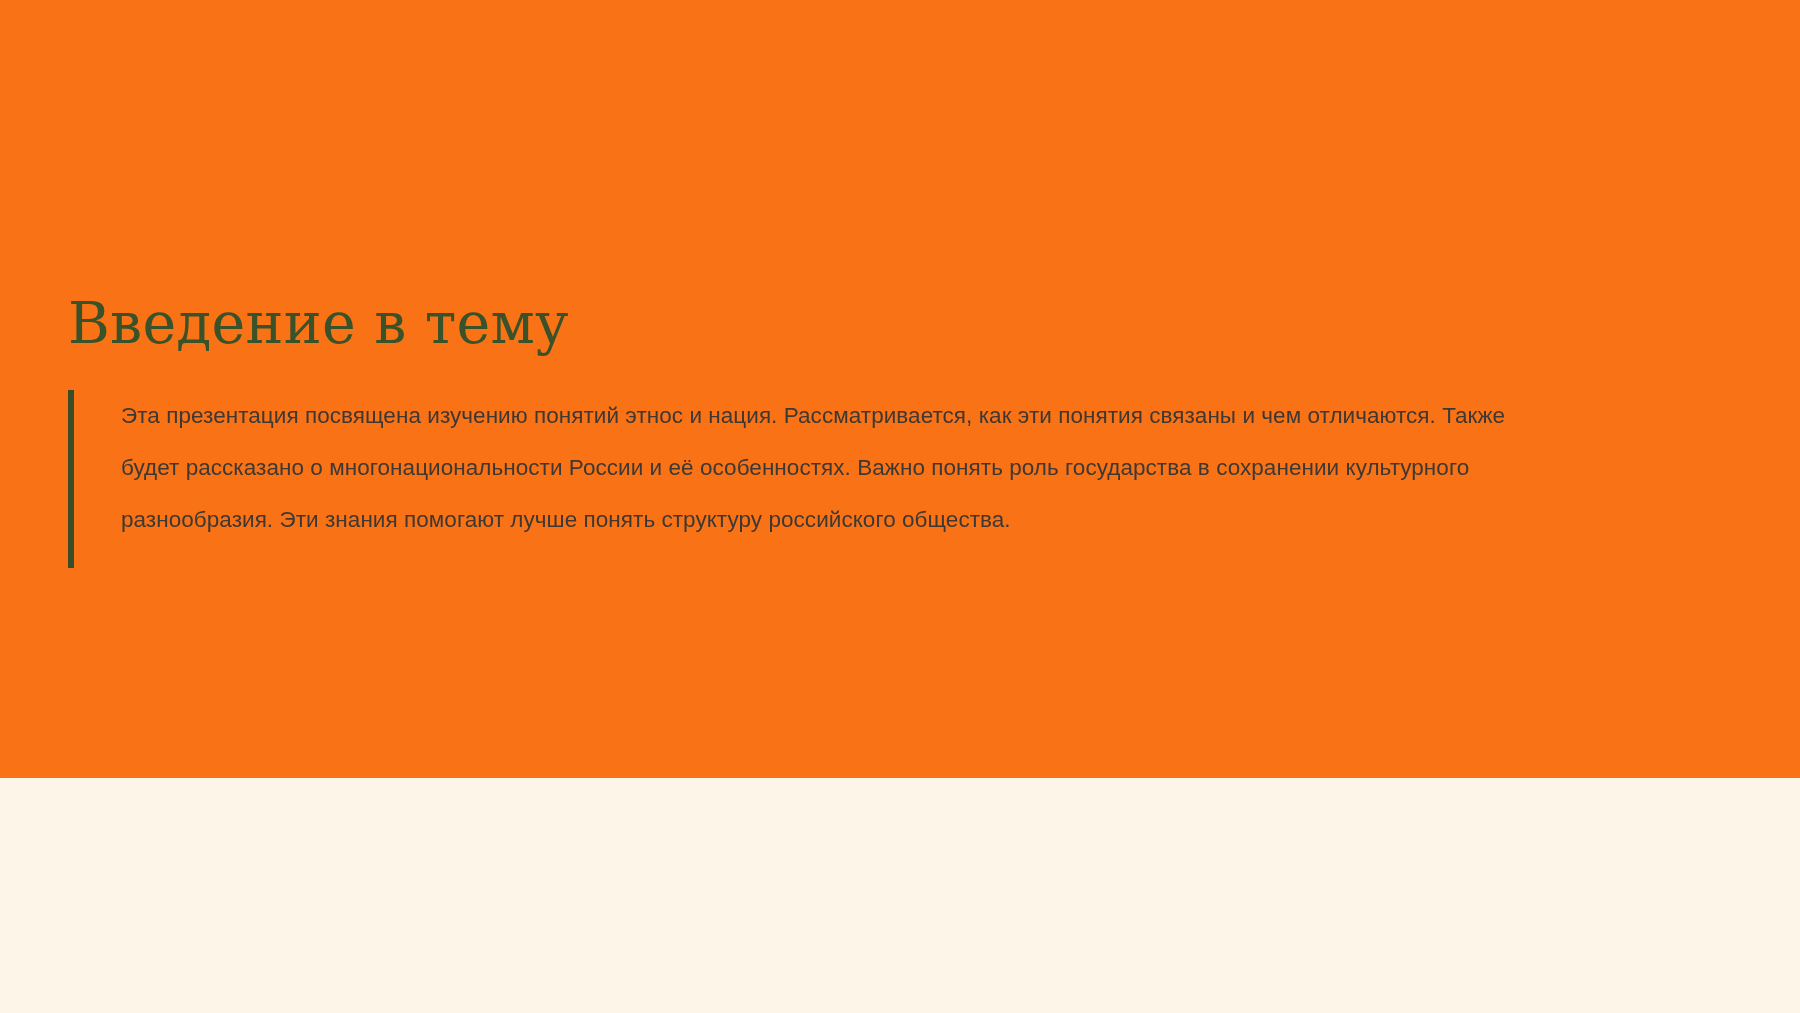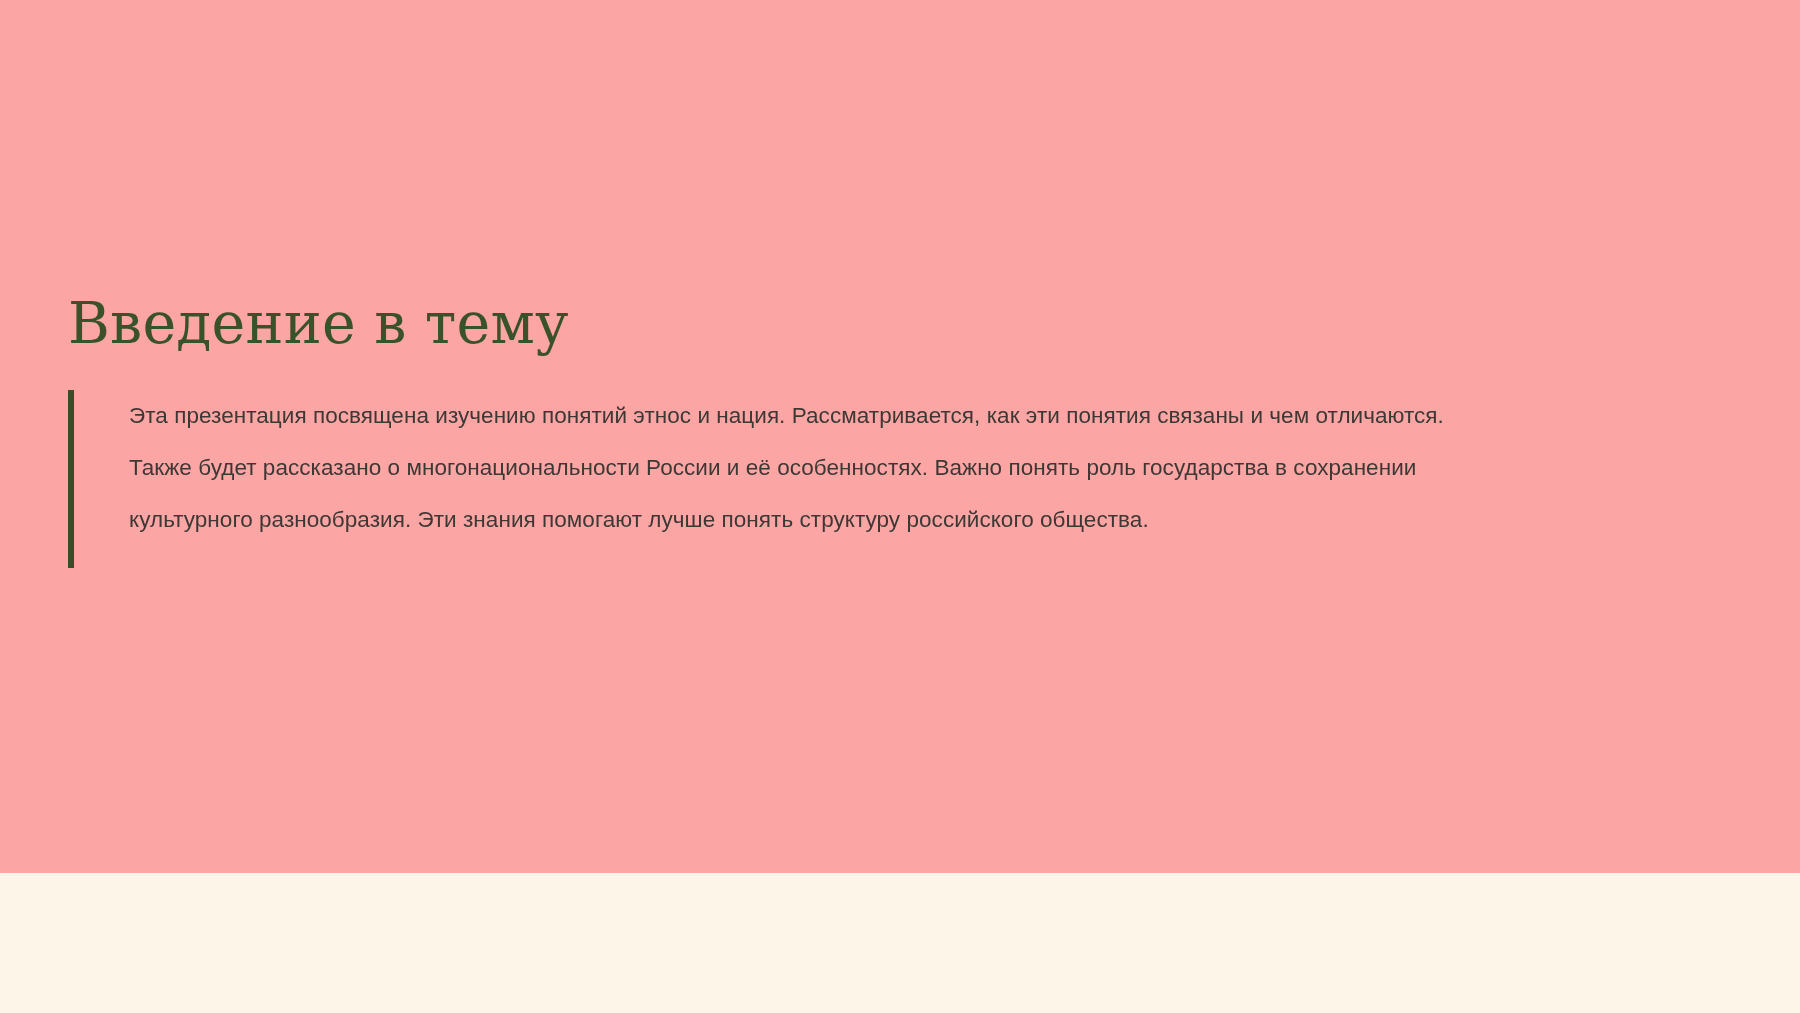--- a/index.html
+++ b/index.html
@@ -11,22 +11,22 @@
     width: 1800px;
     height: 1013px;
     background: #fdf5e8;
     font-family: "Liberation Sans", "DejaVu Sans", sans-serif;
     overflow: hidden;
   }
 
   .slide {
     position: relative;
     width: 1800px;
-    height: 873px;
-    background: #fca5a5;
+    height: 778px;
+    background: #f97316;
     box-sizing: border-box;
   }
 
   .slide-content {
     position: absolute;
     left: 68px;
     top: 290px;
     width: 1460px;
   }
 
@@ -52,21 +52,21 @@
   .accent-bar {
     position: absolute;
     left: 0;
     top: 0;
     width: 6px;
     height: 178px;
     background: #3a4d28;
   }
 
   .body-text {
-    margin: 16px;
+    margin: 8px;
     padding: 0;
     font-family: "Liberation Sans", "DejaVu Sans", sans-serif;
     font-size: 22.5px;
     font-weight: 400;
     line-height: 52px;
     color: #3d3833;
     max-width: 1390px;
     text-align: left;
     letter-spacing: 0.05px;
   }

